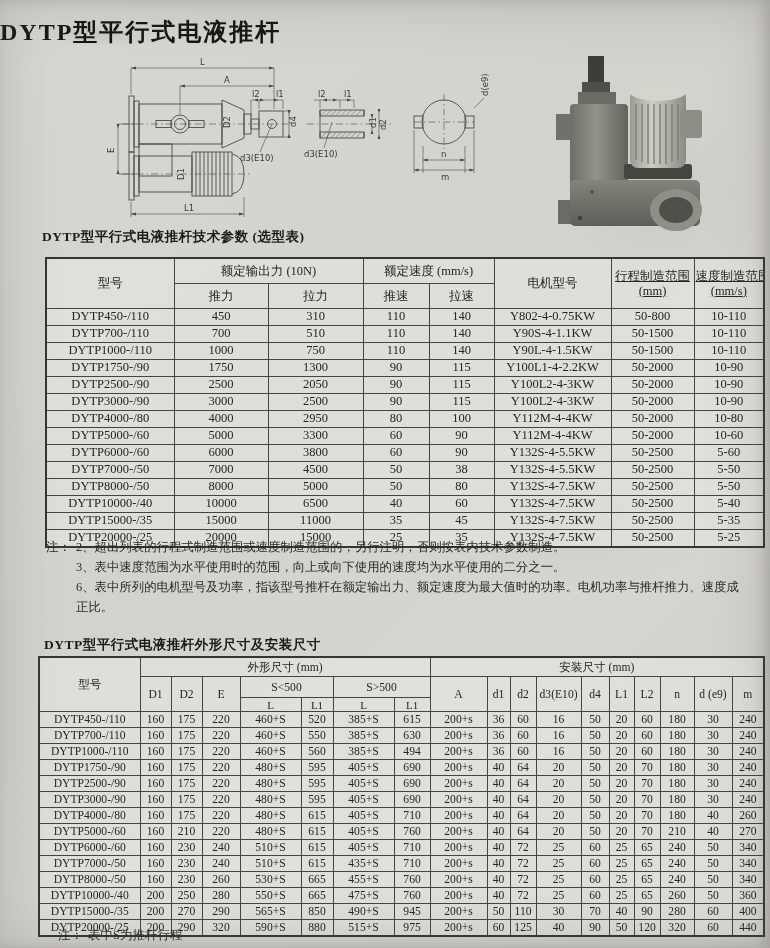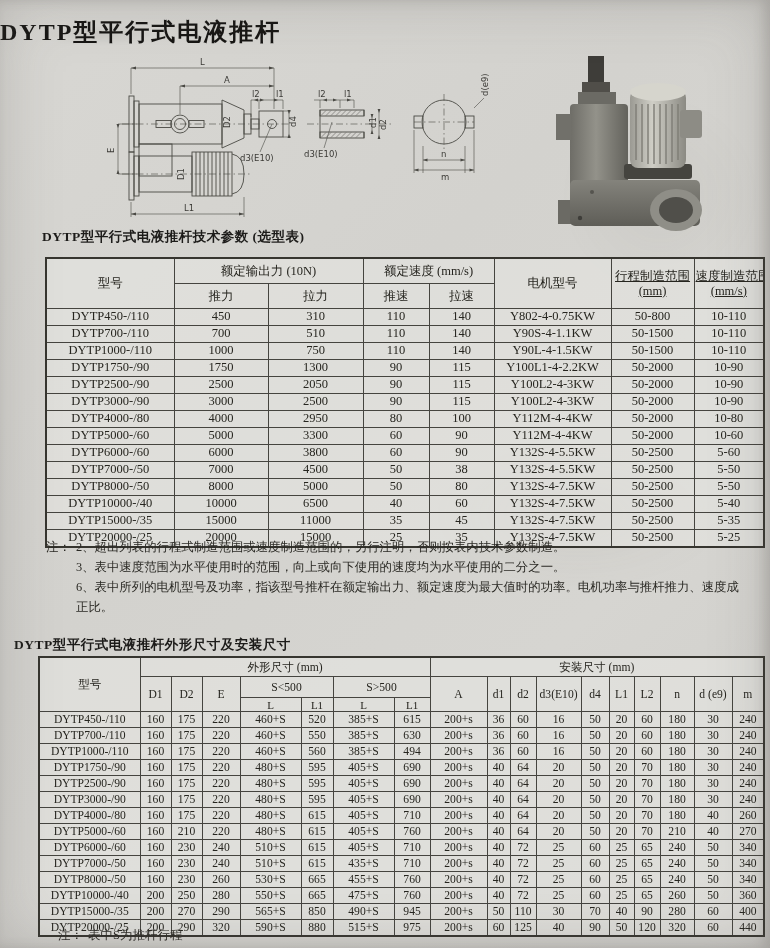--- a/index.html
+++ b/index.html
@@ -14,21 +14,21 @@
   .doc-title{position:absolute;top:16px;left:0;width:100%;
         font-size:24px;font-weight:bold;letter-spacing:2px;color:#161513;}
 
   .figure-area{position:absolute;top:52px;left:0;width:770px;height:185px;}
   .drawing-svg{position:absolute;left:92px;top:4px;}
   .drawing-svg text{font-family:"DejaVu Sans","Liberation Sans",sans-serif;font-size:8.5px;fill:#3b3a36;}
   .photo-svg{position:absolute;left:528px;top:0px;}
 
   .sec-title{position:absolute;font-size:13.5px;font-weight:bold;color:#1d1c1a;letter-spacing:.5px;}
   .sec-title.s1{left:42px;top:228px;}
-  .sec-title.s2{left:14px;top:636px;}
+  .sec-title.s2{left:44px;top:636px;}
 
   table{border-collapse:collapse;table-layout:fixed;background:rgba(232,231,227,.55);}
   table.spec{position:absolute;left:45px;top:257px;width:718px;font-size:12.5px;}
   table.dims{position:absolute;left:38px;top:656px;width:725px;font-size:11.6px;}
   th,td{border:1px solid #45443f;text-align:center;vertical-align:middle;
         font-weight:normal;padding:0 1px;overflow:hidden;white-space:nowrap;color:#26251f;}
   table{border:2px solid #36352f;}
   table.spec th{height:24px;}
   table.spec td{height:16px;line-height:1.05;}
   table.dims th.g1{height:18px;}

